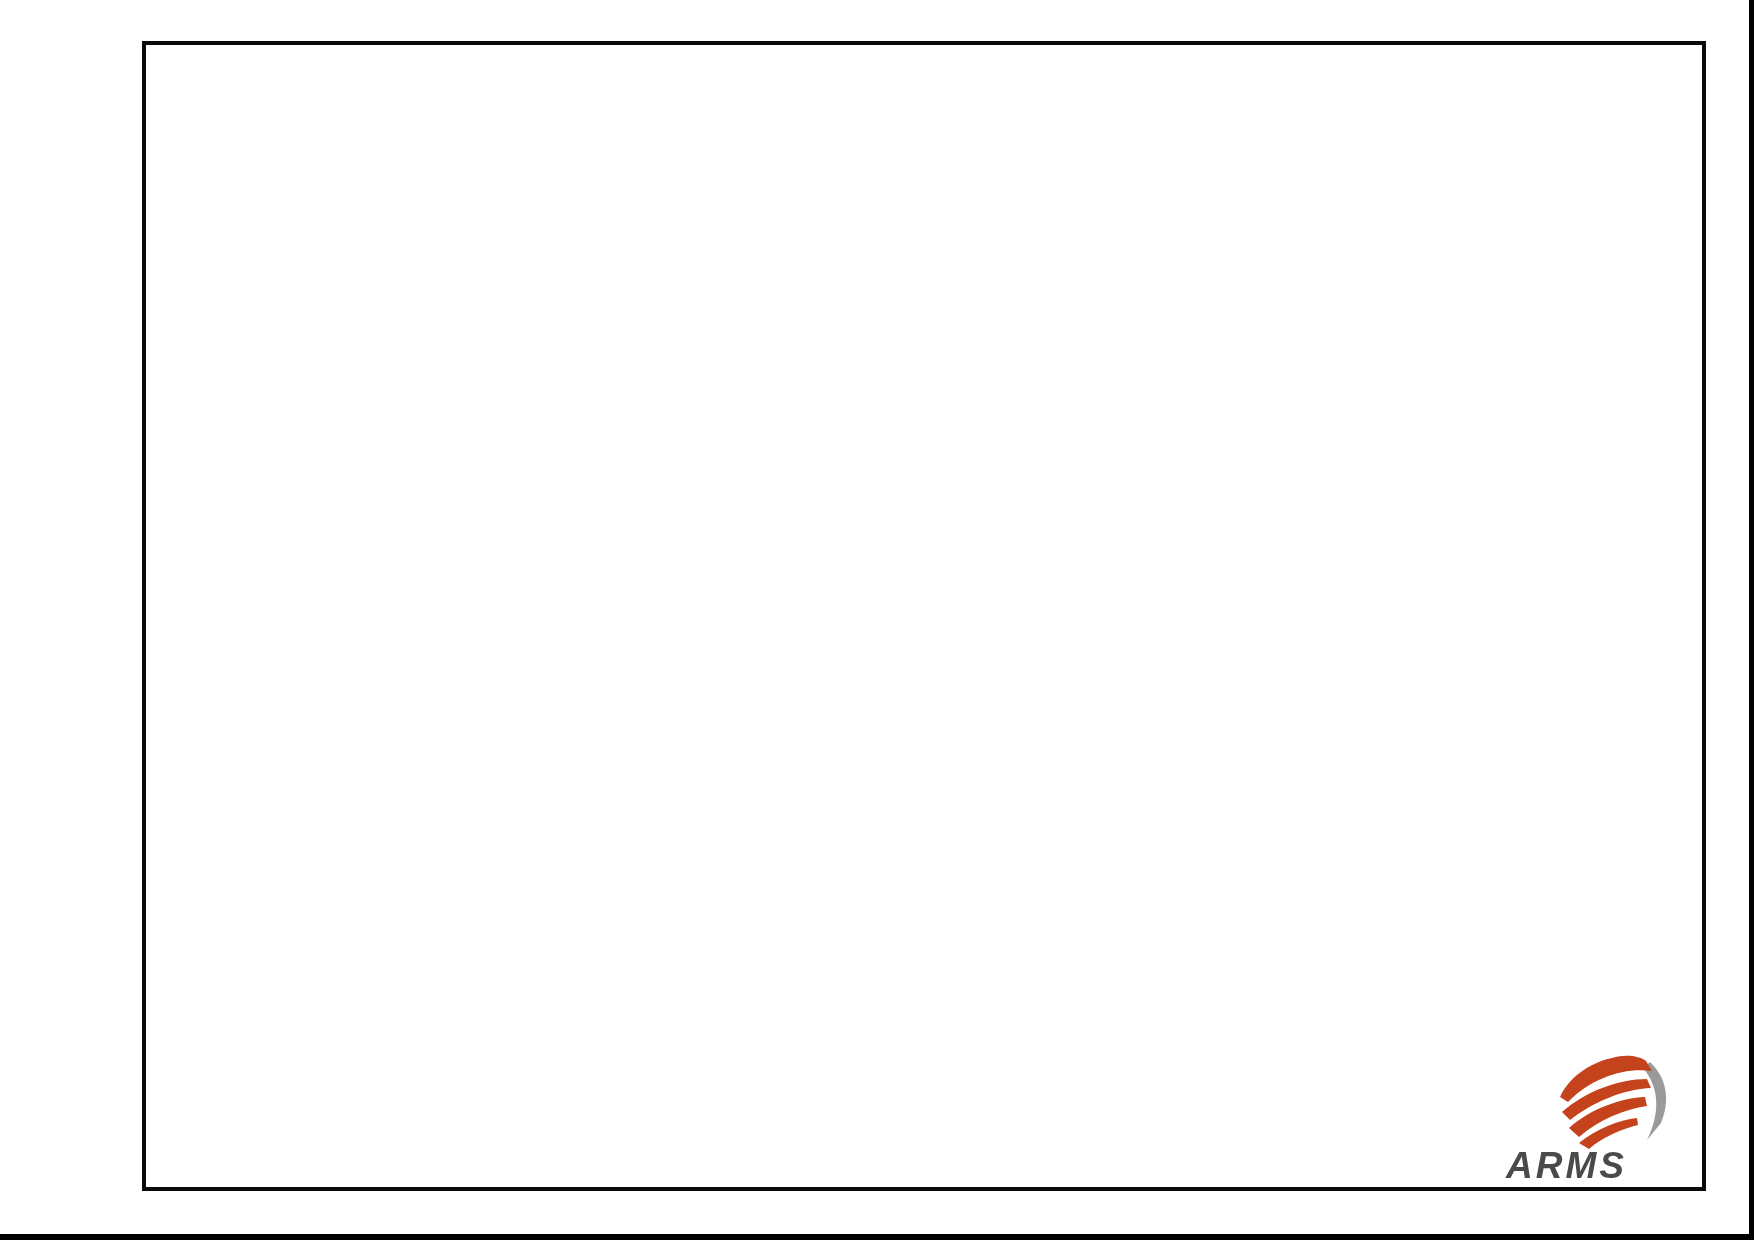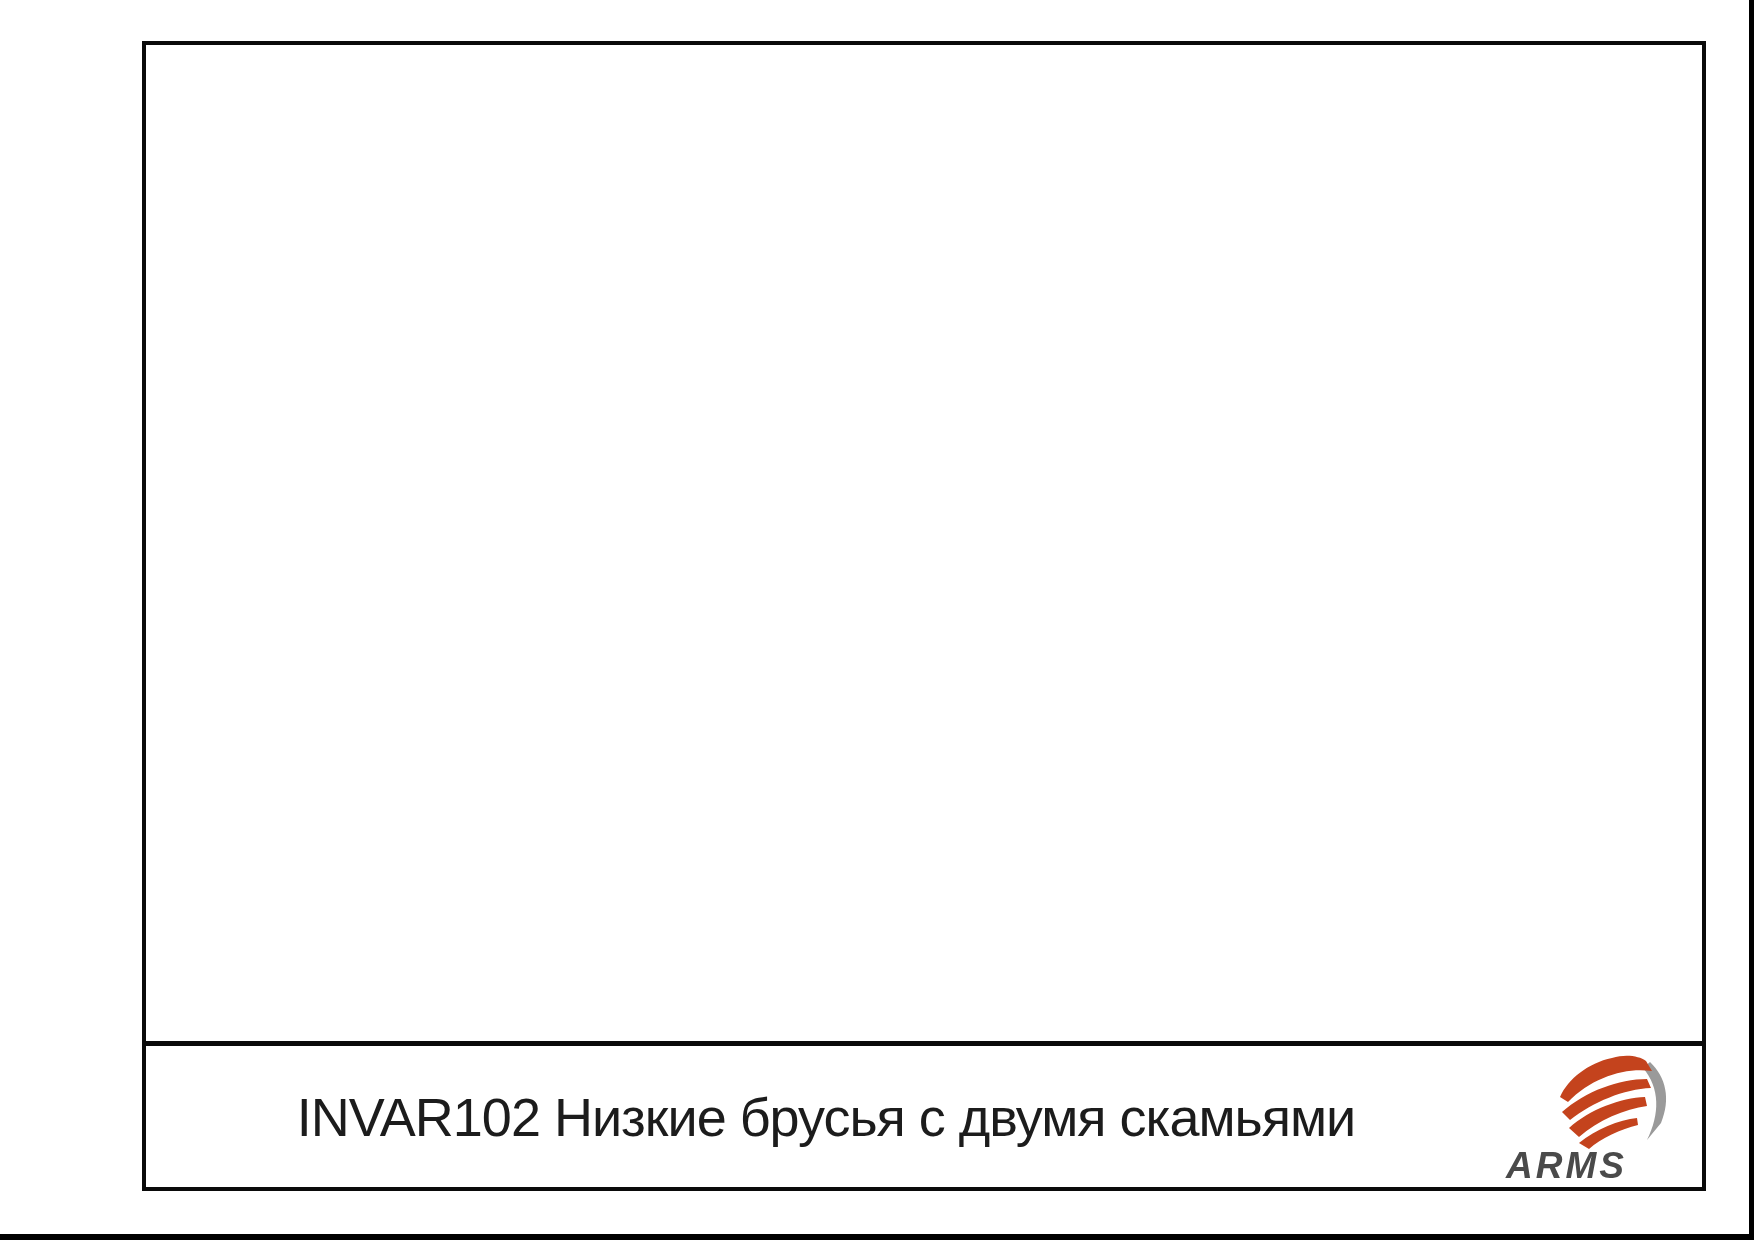--- a/index.html
+++ b/index.html
@@ -208,23 +208,20 @@
     <div>- Перекладины брусьев - стальная труба диаметром 43 мм</div>
     <div>- Соединение стоек и перекладин на хомутах</div>
     <div>- Глубина бетонирования - 700 мм</div>
     <div>- Травмобезопасная антивандальная конструкция</div>
     <div>- Порошковая тремоотверждаемая краска</div>
     <div class="cont">устойчива к атмосферному воздействию</div>
   </div>
 
   <div class="frame"></div>
 
-  <div class="titlebar">
-    <div class="title">INVAR102 Низкие брусья с двумя скамьями</div>
-  </div>
 
   <svg class="logo" viewBox="0 0 186 134">
     <g>
       <path d="M152,12 C168,27 173,49 163,73 L149,90 C162,64 162,38 145,18 Z" fill="#9a9a9a"></path>
       <path d="M62,47 C70,29 90,13 114,8 C128,4 141,6 148,11 L154,21 C128,17 94,27 70,52 Z" fill="#c4431d"></path>
       <path d="M64,62 C88,41 121,29 149,29 L153,38 C126,39 95,52 72,70 Z" fill="#c4431d"></path>
       <path d="M71,78 C92,59 123,48 147,47 L149,56 C127,59 100,70 81,87 Z" fill="#c4431d"></path>
       <path d="M81,93 C98,79 121,70 139,68 L140,75 C123,79 103,88 91,99 Z" fill="#c4431d"></path>
     </g>
     <text x="8" y="128" font-size="37" font-weight="bold" font-style="italic" letter-spacing="3" fill="#4a4a4a">ARMS</text>

